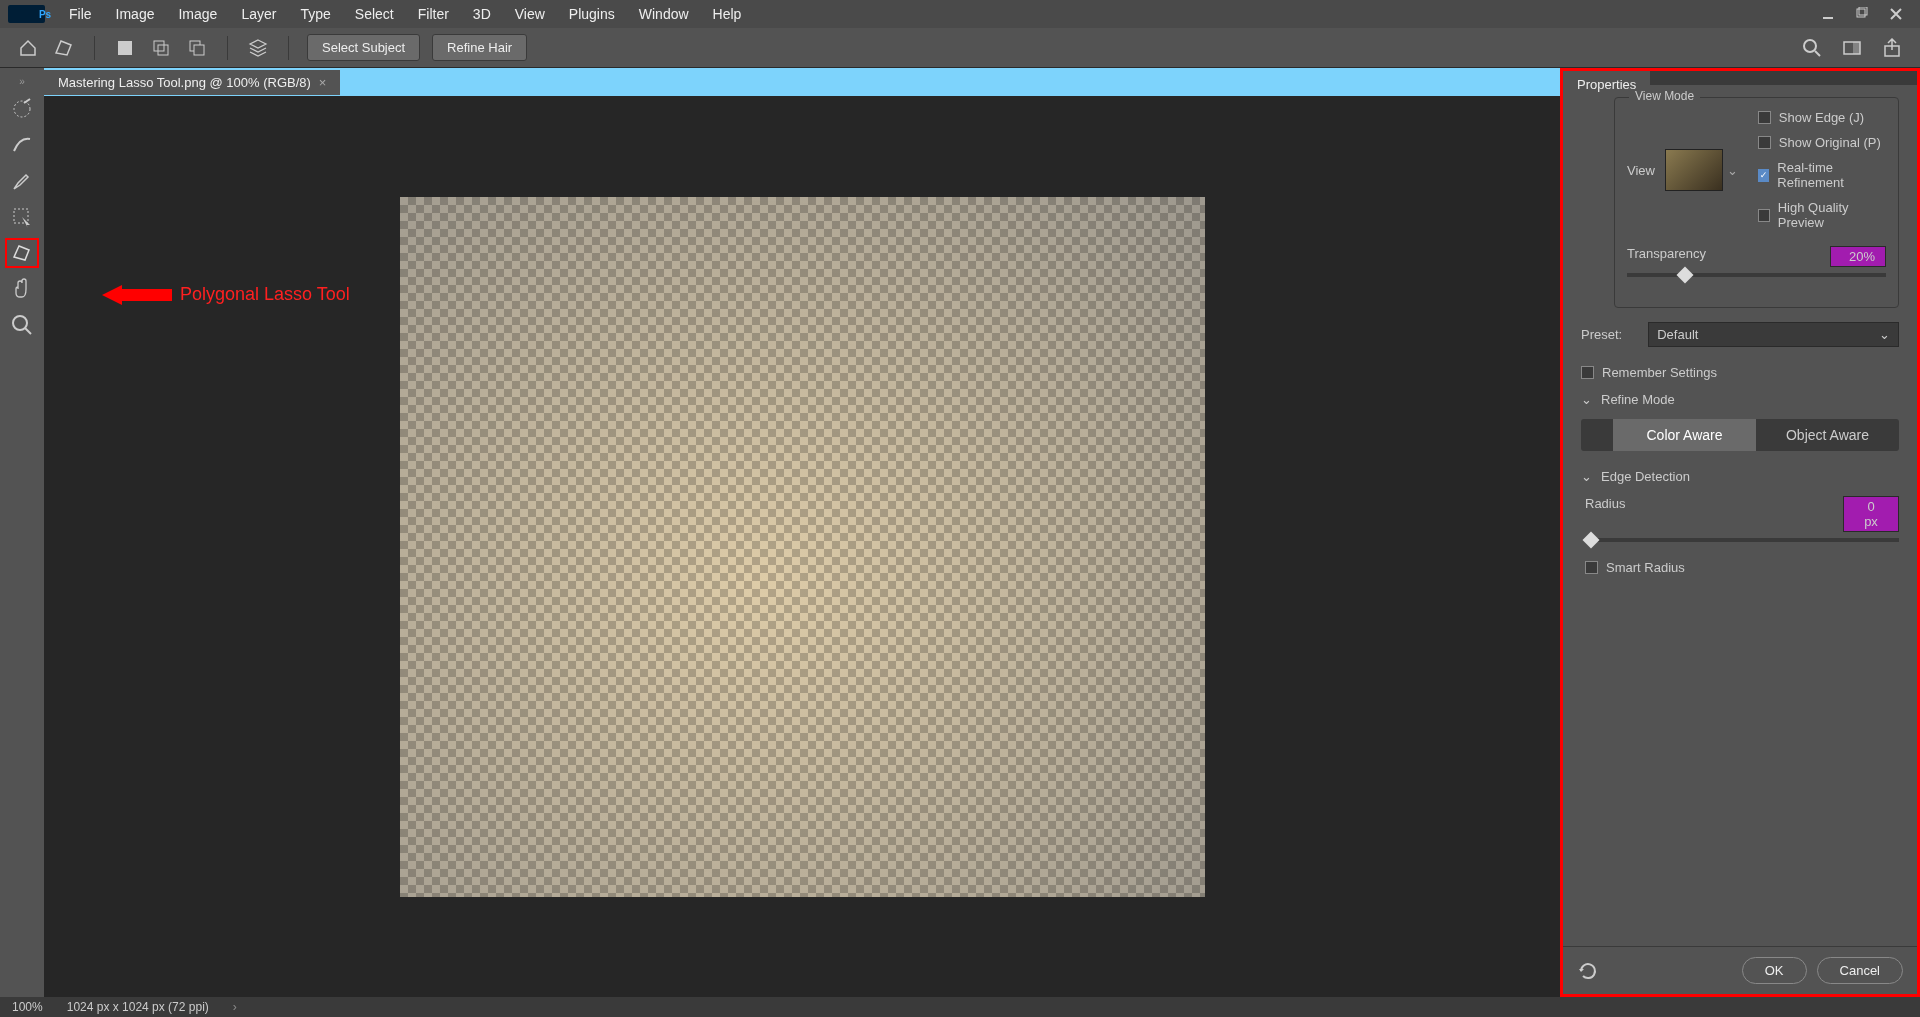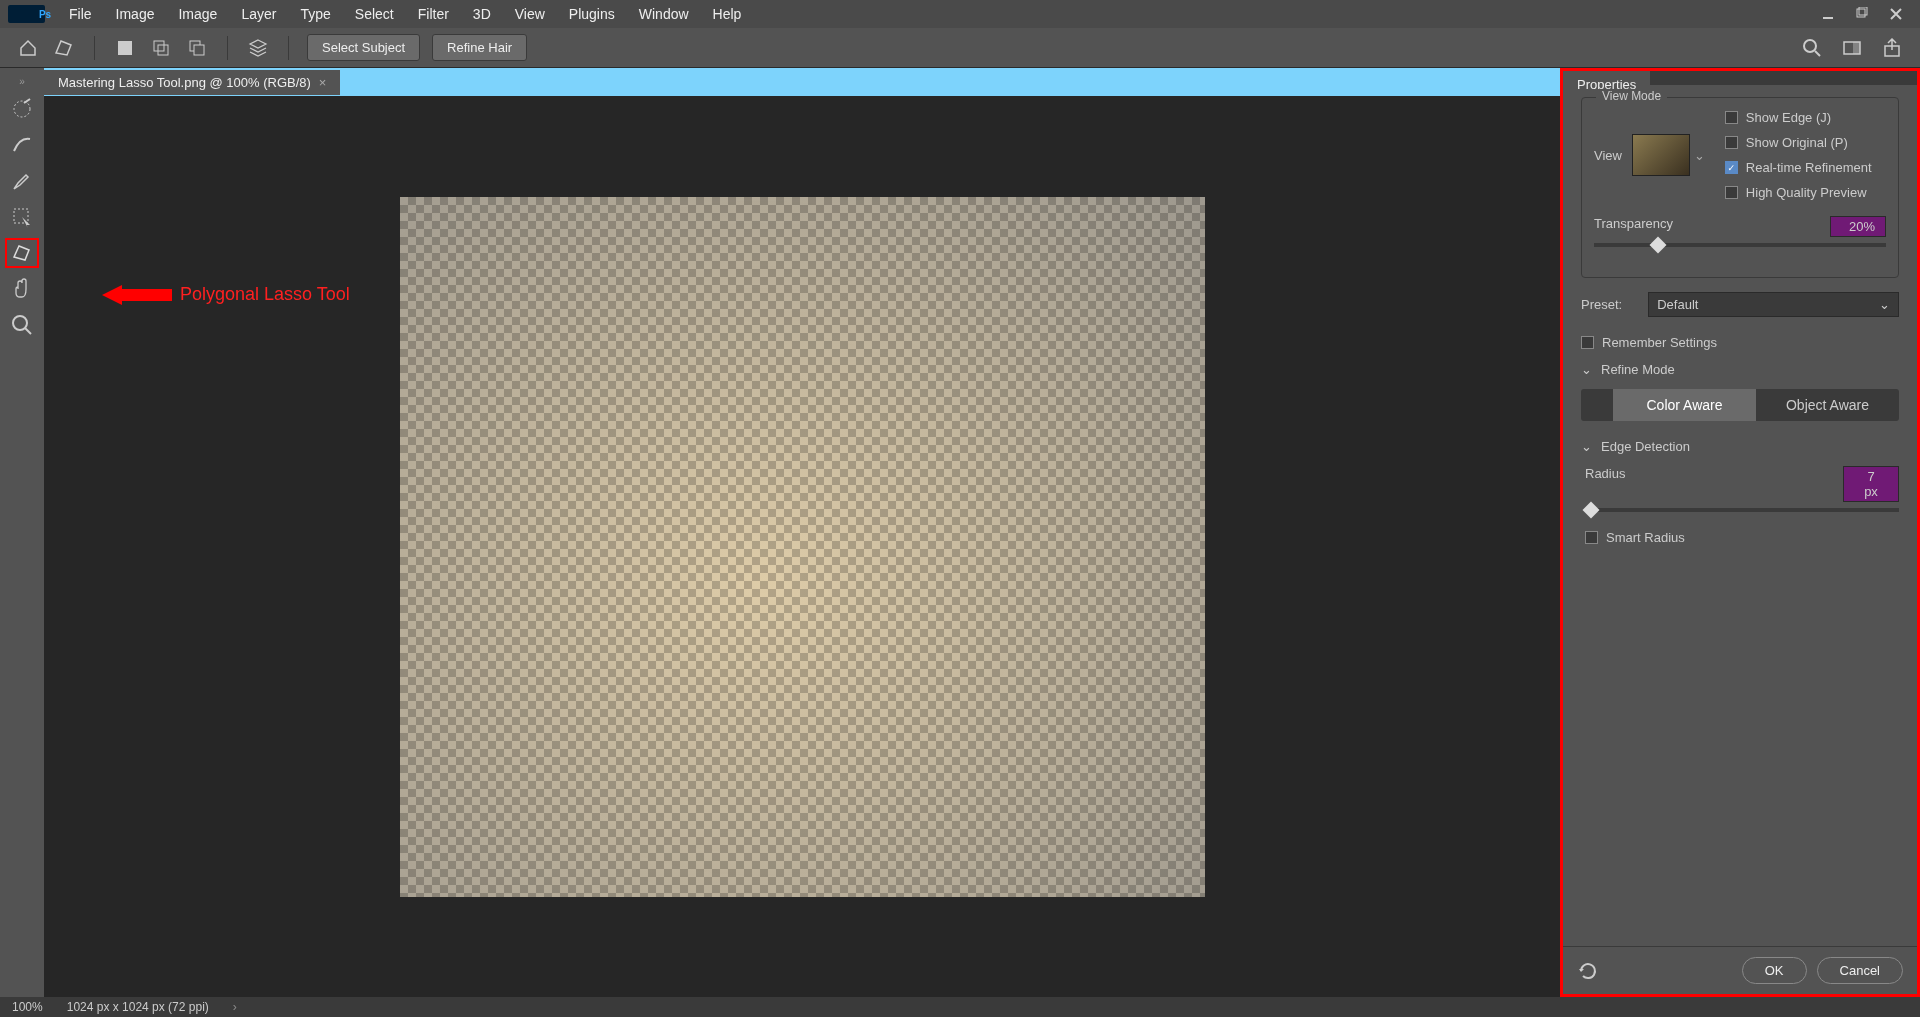--- a/index.html
+++ b/index.html
@@ -37,30 +37,30 @@
 .canvas-overlay { position:absolute; inset:0; background: radial-gradient(ellipse at 45% 55%, rgba(200,170,110,0.6), rgba(60,50,30,0.5)); mix-blend-mode: multiply; }
 .annotation { position: absolute; left: 58px; top: 216px; display: flex; align-items: center; gap: 8px; color: #ff2020; font-size: 18px; font-weight: 500; z-index: 10; }
 .arrow-shape { width: 70px; height: 20px; position: relative; }
 .arrow-shape::before { content:''; position:absolute; left:0; top:50%; transform:translateY(-50%); border-right:20px solid #ff0000; border-top:10px solid transparent; border-bottom:10px solid transparent;}
 .arrow-shape::after { content:''; position:absolute; left:18px; top:4px; width:52px; height:12px; background:#ff0000;}
 .statusbar { height: 20px; background: #3a3a3a; display: flex; align-items: center; padding: 0 12px; font-size: 12px; color: #ccc; gap: 24px; }
 .properties-panel { width: 360px; background: #535353; border: 3px solid #ff0000; display: flex; flex-direction: column; }
 .panel-tab-row { height: 14px; background: #3a3a3a; display: flex; }
 .panel-tab { background: #535353; padding: 6px 14px; font-size: 13px; color: #eee; }
 .panel-body { flex: 1; padding: 12px 18px; overflow-y: auto; }
-.fieldset { border: 1px solid #3a3a3a; border-radius: 4px; padding: 12px; margin-bottom: 14px; position: relative; }
+.fieldset { border: 1px solid #3a3a3a; border-radius: 4px; padding: 12px; margin-bottom: 14px; position: relative; margin-left: 33px; }
 .fieldset-legend { position: absolute; top: -9px; left: 14px; background: #535353; padding: 0 6px; font-size: 12px; color: #ccc; }
 .view-row { display: flex; align-items: center; gap: 10px; }
 .view-thumb { width: 58px; height: 42px; background: linear-gradient(135deg,#8a7a50,#3a3020); border:1px solid #222; }
 .check-list { display: flex; flex-direction: column; gap: 10px; }
 .check-item { display: flex; align-items: center; gap: 8px; font-size: 13px; color: #ccc; cursor: pointer; }
 .checkbox { width: 13px; height: 13px; border: 1px solid #888; background: #3a3a3a; display:flex; align-items:center; justify-content:center; font-size:9px;}
 .checkbox.checked { background:#5a8ac6; border-color:#5a8ac6; color:#fff;}
 .slider-row { display: flex; align-items: flex-start; justify-content: space-between; margin-bottom: 6px; font-size: 13px; }
-.slider-val { background: #701a75; padding: 2px 18px; border: 1px solid #2a2a2a; width: 56px; text-align: center; }
+.slider-val { background: #a21caf; padding: 2px 18px; border: 1px solid #2a2a2a; width: 56px; text-align: center; }
 .slider-track { height: 4px; background: #3a3a3a; position: relative; margin-bottom: 18px; }
 .slider-thumb { position: absolute; top: -4px; width: 12px; height: 12px; background: #ddd; transform: rotate(45deg); }
 .preset-row { display: flex; align-items: center; gap: 26px; margin-bottom: 18px; }
 .preset-select { flex:1; background:#3a3a3a; border:1px solid #2a2a2a; padding:4px 8px; color:#ccc; display:flex; justify-content:space-between; align-items:center;}
 .collapse-row { display: flex; align-items: center; gap: 10px; margin: 12px 0; cursor: pointer; }
 .chevron { width: 10px; display:inline-block; }
 .mode-toggle { display: flex; background:#3a3a3a; border-radius:3px; overflow:hidden; margin-bottom:18px;padding-left:32px;}
 .mode-btn { flex:1; padding:8px; text-align:center; font-size:14px; cursor:pointer;}
 .mode-btn.active { background:#6a6a6a; color:#fff;}
 .panel-footer { height: 48px; border-top: 1px solid #3a3a3a; display: flex; align-items: center; padding: 0 14px; gap: 10px; }
@@ -296,21 +296,21 @@
         <div class="mode-btn">Object Aware</div>
       </div>
 
       <div class="collapse-row">
         <span class="chevron">⌄</span>
         <span>Edge Detection</span>
       </div>
       <div style="padding-left:4px;">
         <div class="slider-row">
           <span>Radius</span>
-          <div class="slider-val">7 px</div>
+          <div class="slider-val">0 px</div>
         </div>
         <div class="slider-track">
           <div class="slider-thumb" style="left:0%;"></div>
         </div>
         <div class="check-item">
           <div class="checkbox"></div>
           <span>Smart Radius</span>
         </div>
       </div>
 

